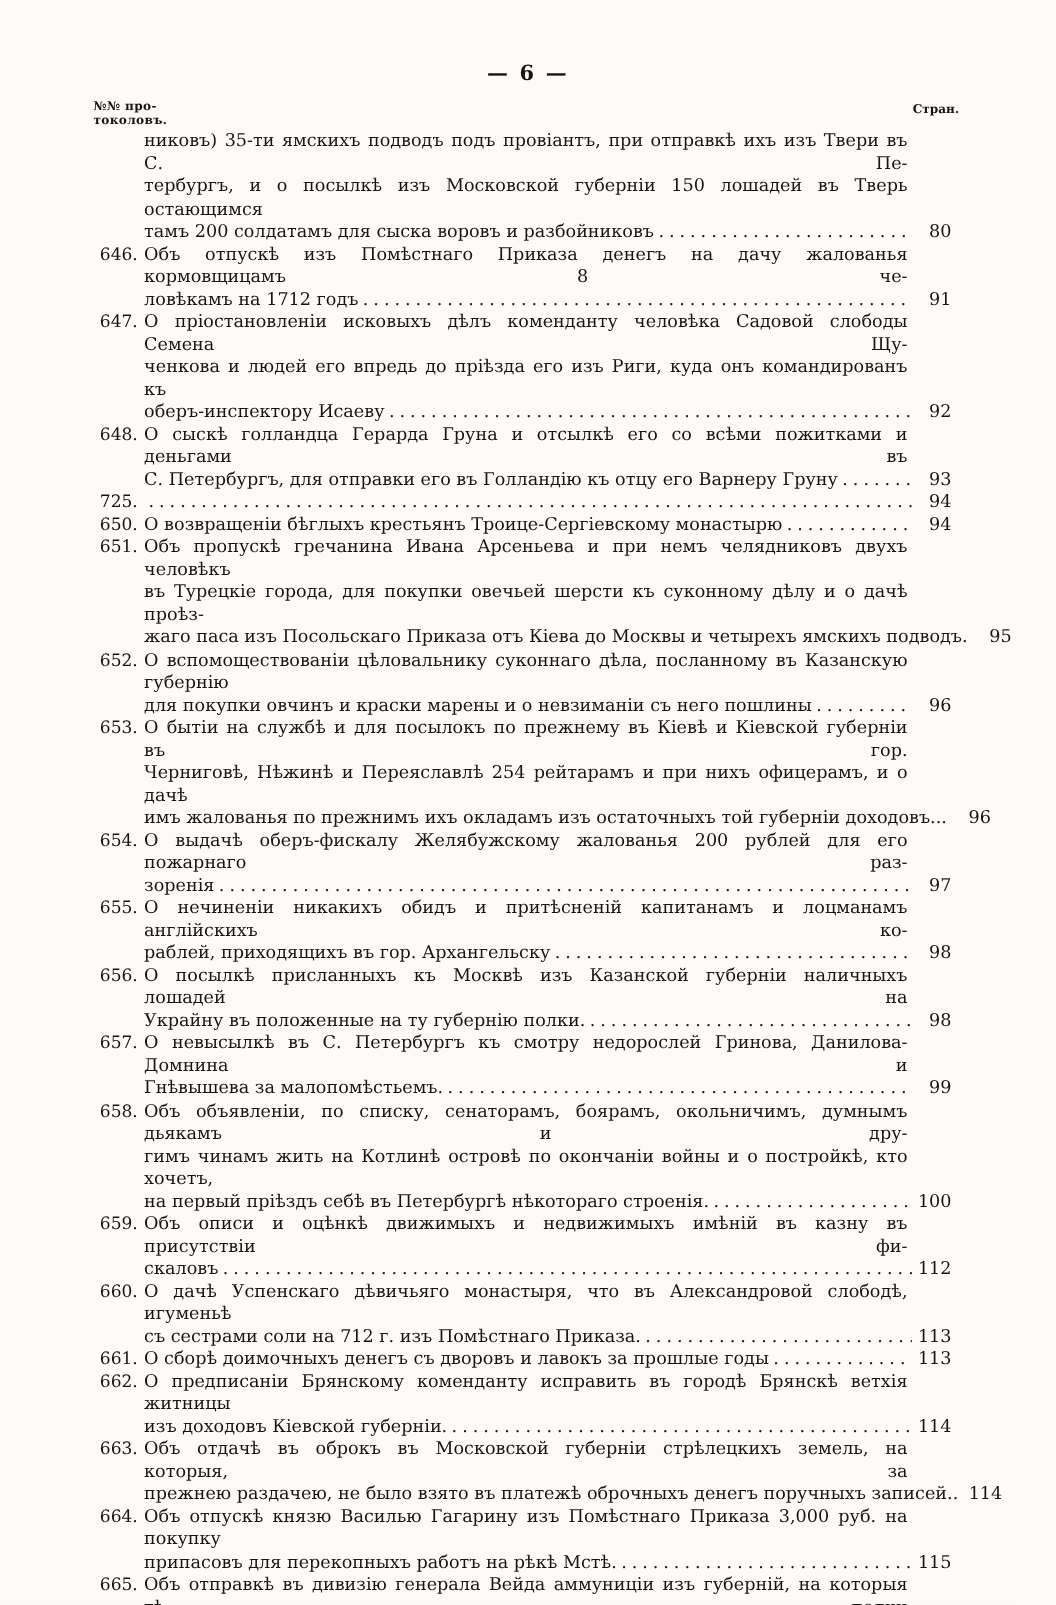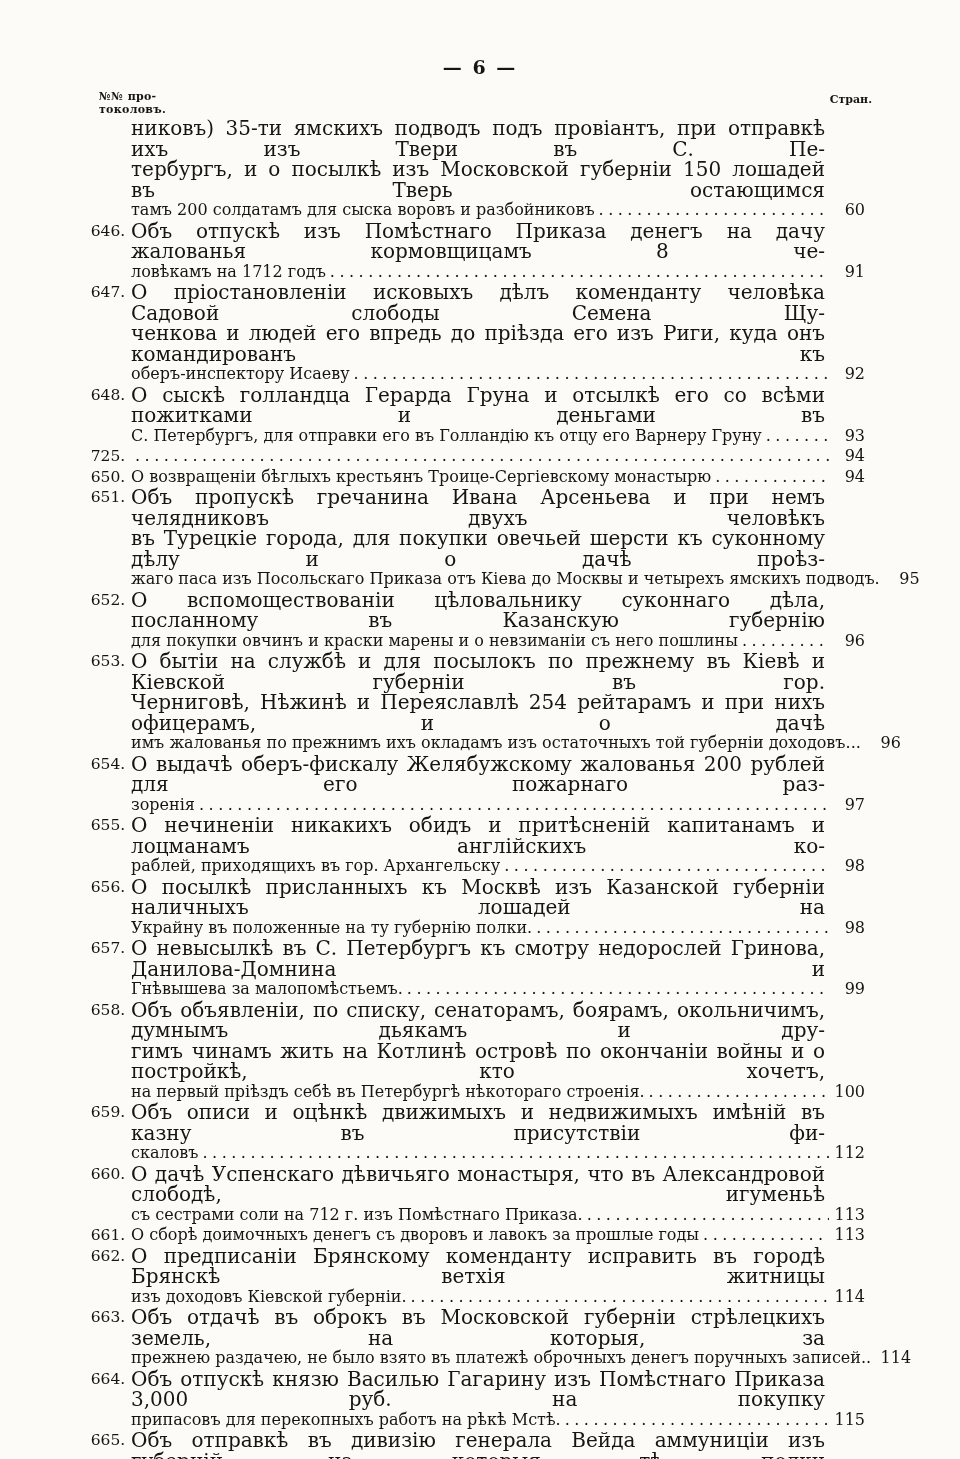--- a/index.html
+++ b/index.html
@@ -17,21 +17,21 @@
     overflow:hidden;
     box-sizing:border-box;
   }
   .folio {
     position:absolute; top:56px; left:0; right:0;
     text-align:center;
     font-size:19px; font-weight:bold;
     letter-spacing:2px;
   }
   .colhead-left {
-    position:absolute; top:90px; left:99px;
+    position:absolute; top:90px; left:85px;
     font-size:11px; font-weight:bold;
     line-height:13px;
     letter-spacing:0.3px;
   }
   .colhead-right {
     position:absolute; top:93px; right:88px;
     font-size:11px; font-weight:bold;
   }
   .toc {
     position:absolute; top:118px; left:85px; right:95px;
@@ -40,21 +40,21 @@
   .num {
     flex:0 0 46px;
     text-align:center;
     font-size:15.5px; line-height:20.5px;
     white-space:nowrap;
   }
   .ebody { flex:1 1 auto; min-width:0; }
   .line {
     display:block;
     width:calc(100% - 40px);
-    font-size:20px; line-height:20.5px;
+    font-size:16px; line-height:20.5px;
     text-align:justify;
     text-align-last:justify;
     white-space:normal;
     word-spacing:1px;
   }
   .lastline {
     display:flex; align-items:flex-end;
     font-size:16px; line-height:20.5px;
   }
   .txt { flex:0 0 auto; white-space:pre-wrap; }
@@ -84,21 +84,21 @@
   <div class="colhead-right">Стран.</div>
   <div class="toc" id="toc">
       <div class="entry">
         <span class="num"></span>
         <span class="ebody">
           <span class="line">никовъ) 35-ти ямскихъ подводъ подъ провіантъ, при отправкѣ ихъ изъ Твери въ С. Пе-</span>
           <span class="line">тербургъ, и о посылкѣ изъ Московской губерніи 150 лошадей въ Тверь остающимся</span>
           <span class="lastline">
             <span class="txt">тамъ 200 солдатамъ для сыска воровъ и разбойниковъ</span>
             <span class="dots">................................................................................................................................................................</span>
-            <span class="pg">60</span>
+            <span class="pg">80</span>
           </span>
         </span>
       </div>
       <div class="entry">
         <span class="num">646.</span>
         <span class="ebody">
           <span class="line">Объ отпускѣ изъ Помѣстнаго Приказа денегъ на дачу жалованья кормовщицамъ 8 че-</span>
           <span class="lastline">
             <span class="txt">ловѣкамъ на 1712 годъ</span>
             <span class="dots">................................................................................................................................................................</span>

